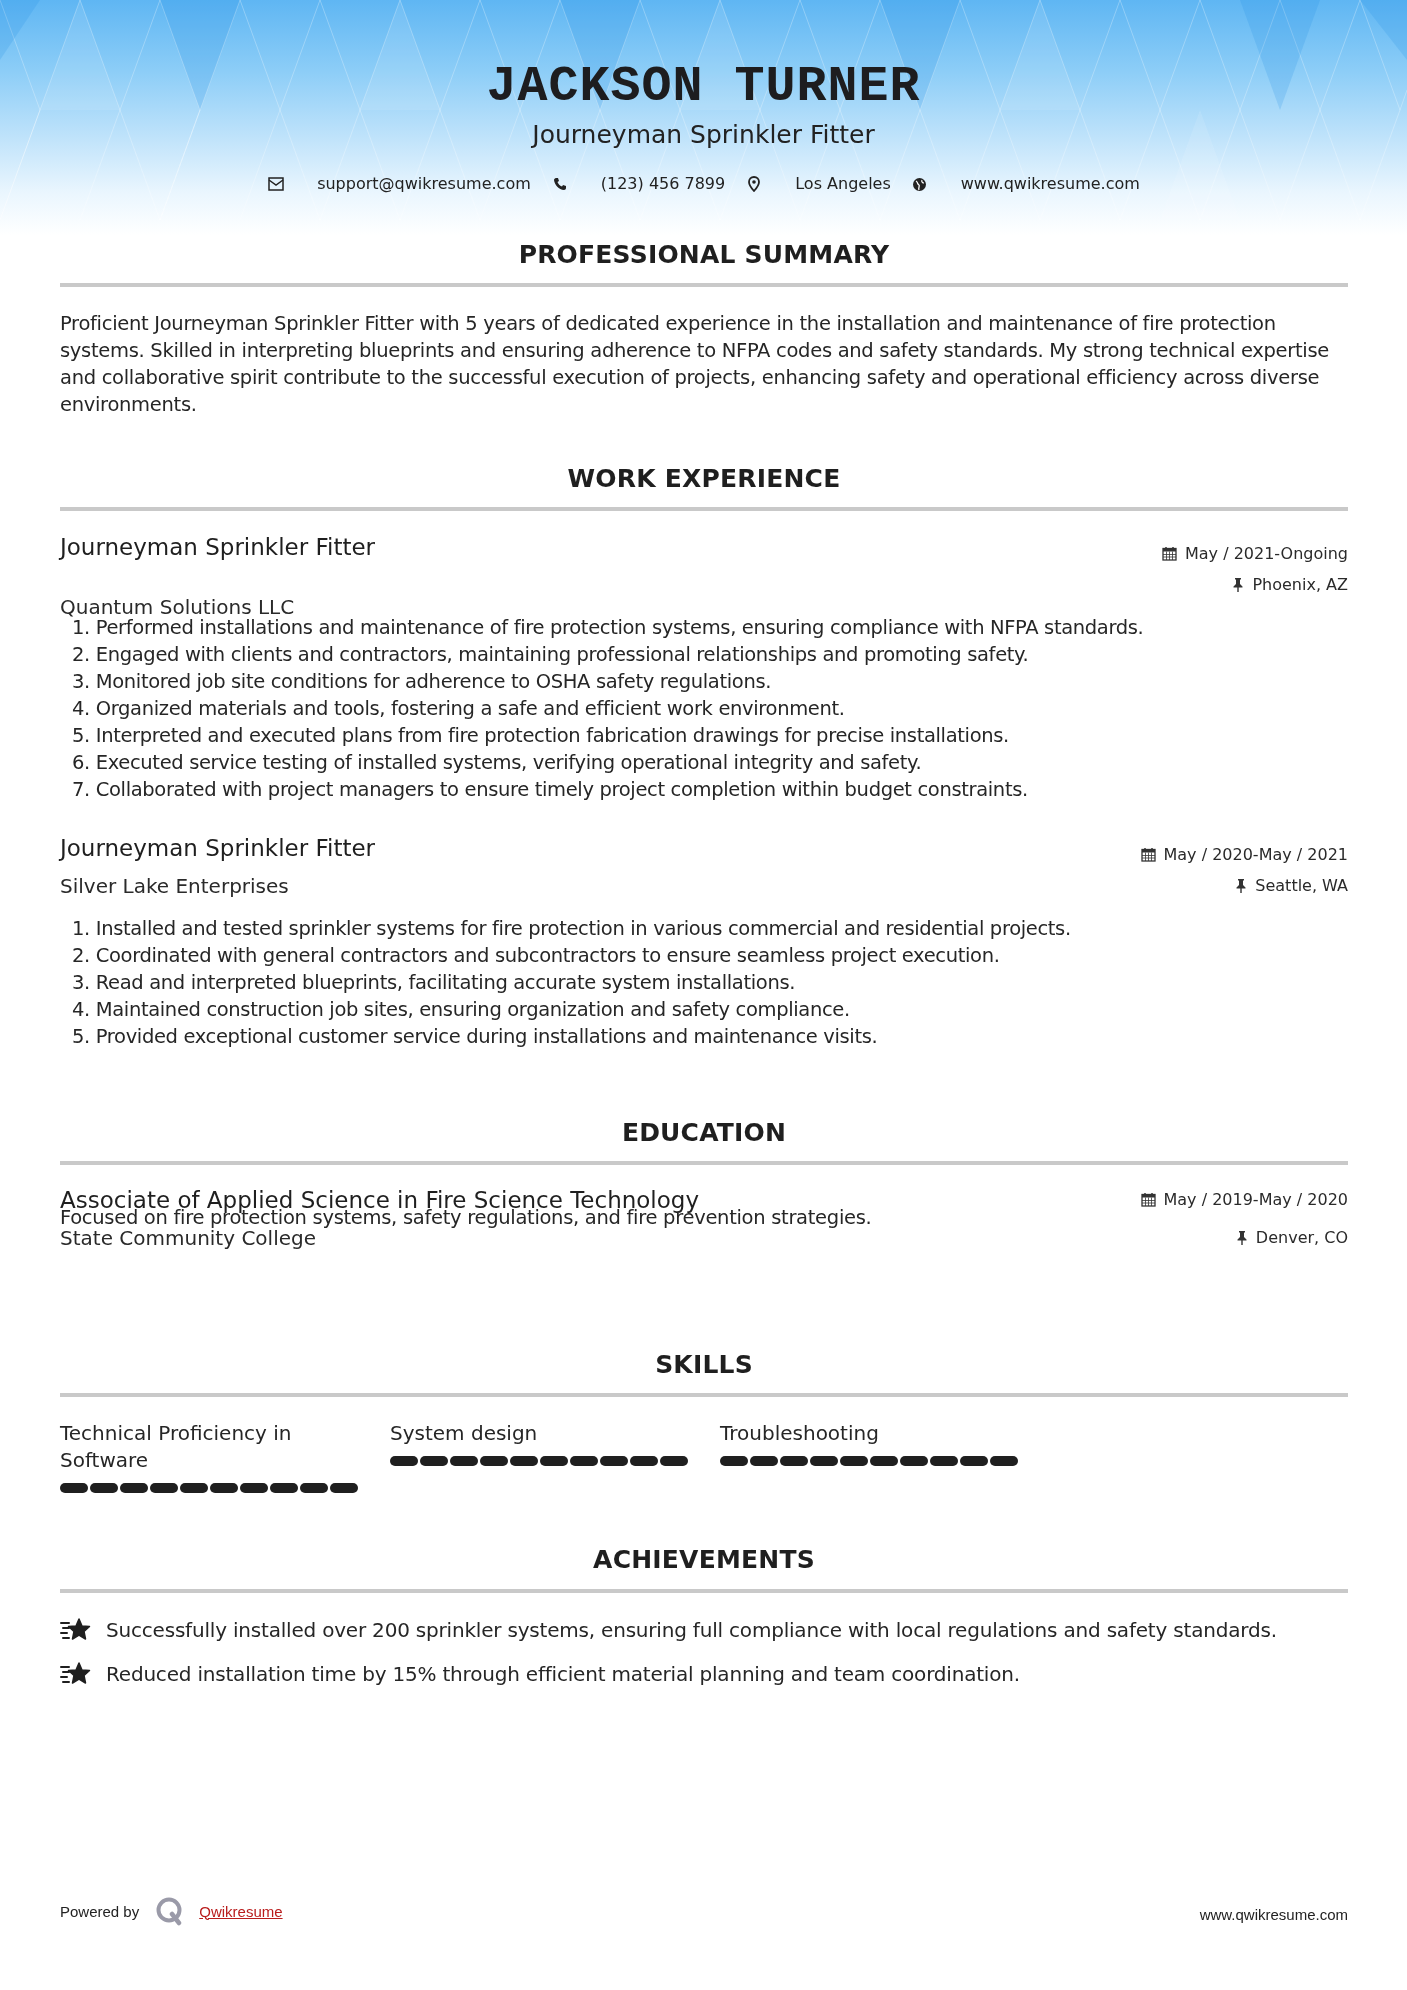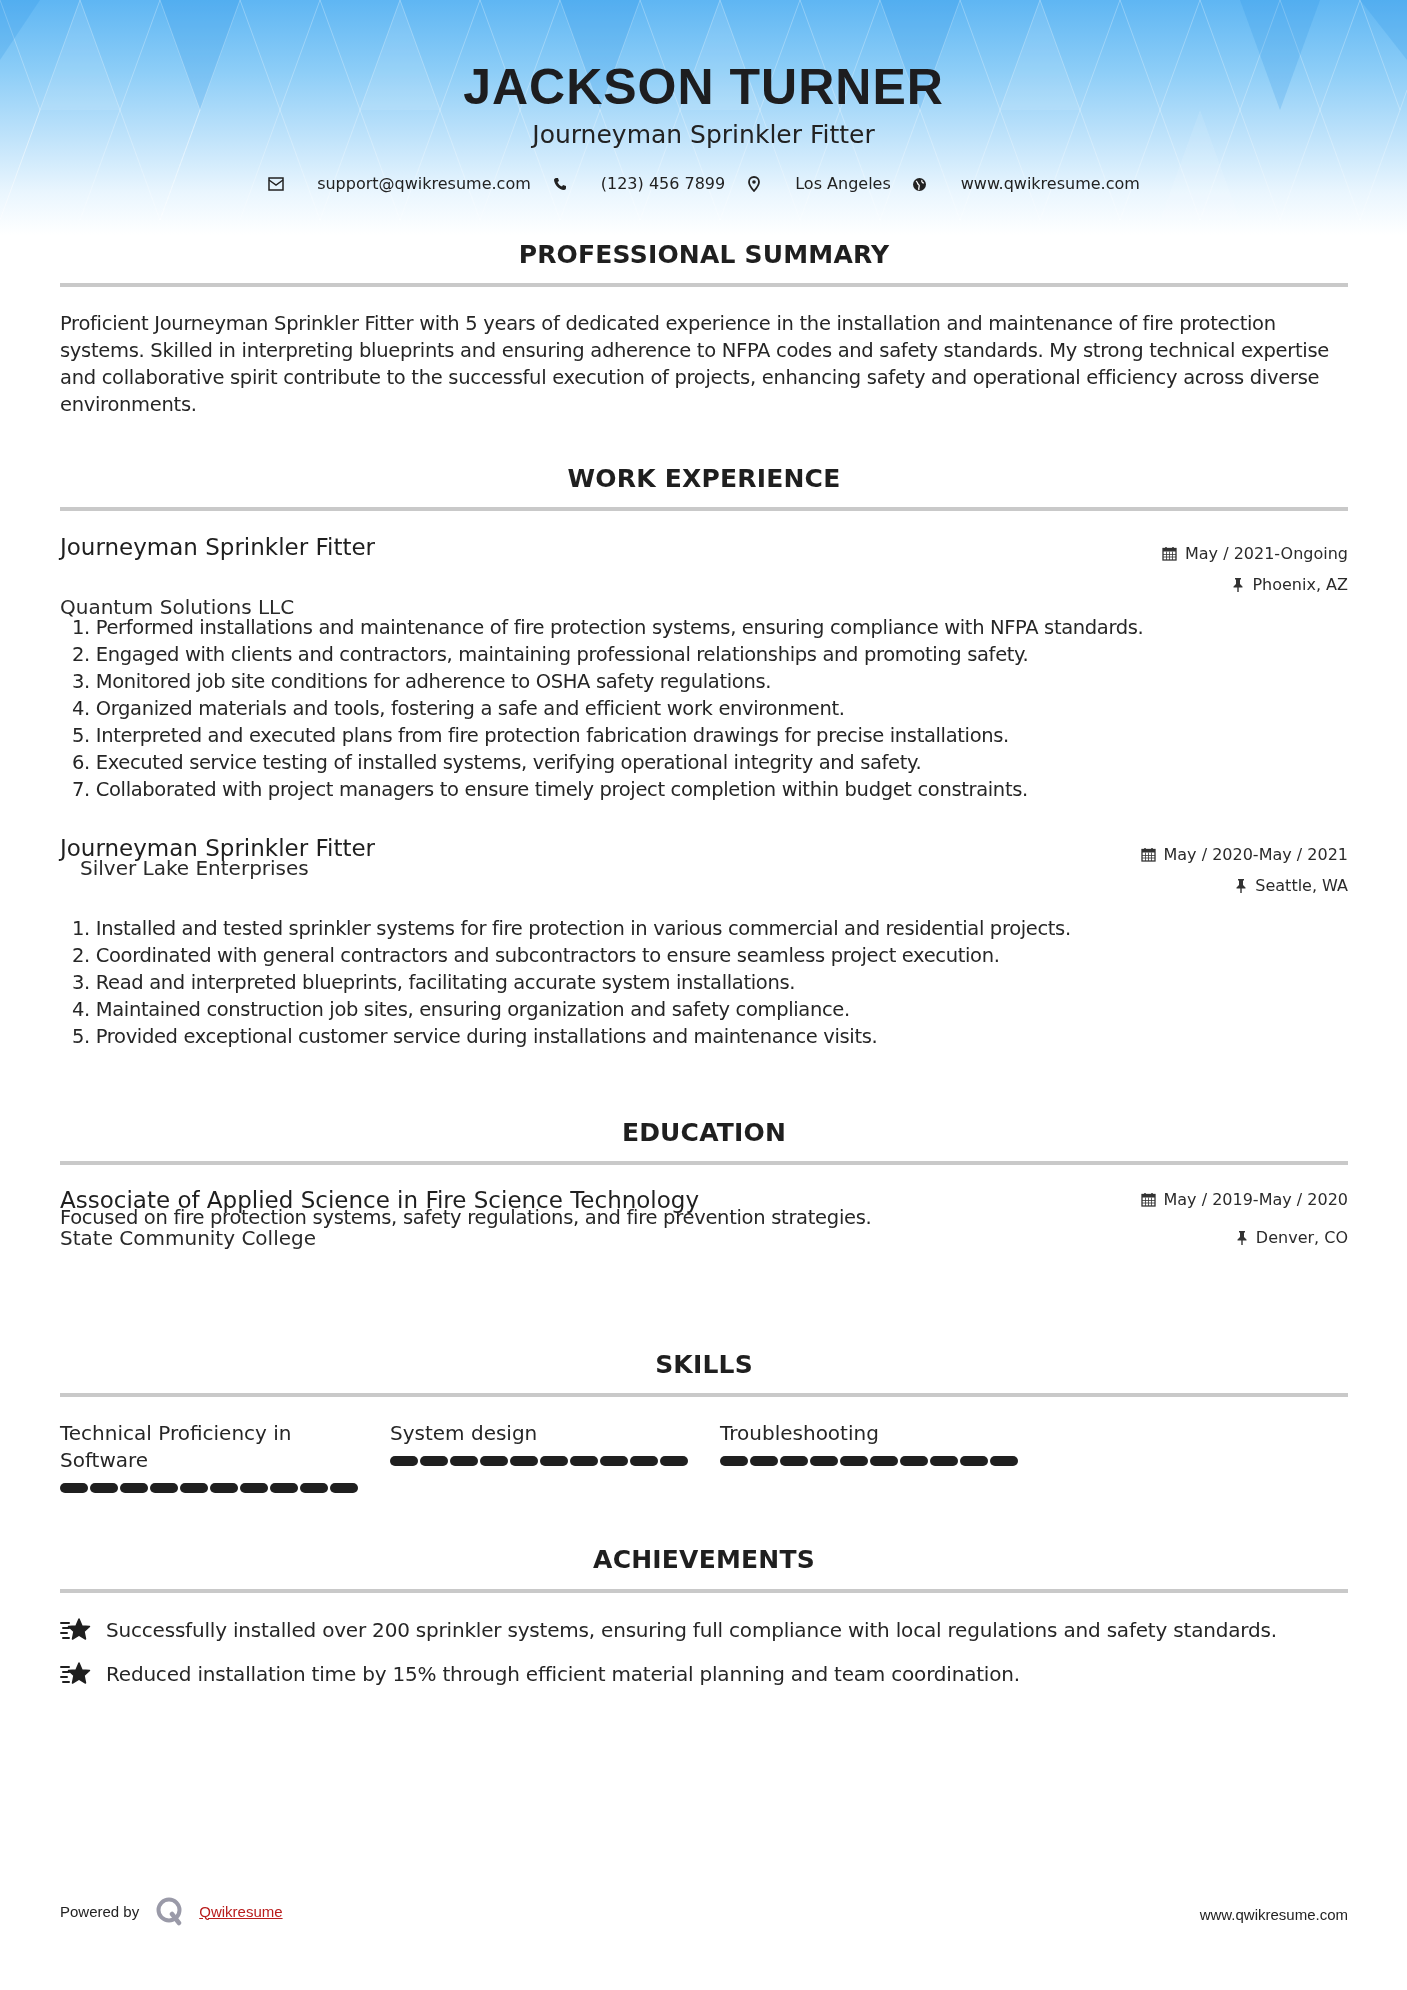--- a/index.html
+++ b/index.html
@@ -8,21 +8,21 @@
 
   .header {
     position: absolute; left: 0; top: 0; width: 1407px; height: 235px;
     background: linear-gradient(180deg, #5fb6f3 0%, #8ccdf7 30%, #c2e4fb 60%, #eaf6fe 82%, #ffffff 100%);
     overflow: hidden;
   }
   .header svg.pattern { position: absolute; left: 0; top: 0; }
   .name {
     position: absolute; left: 0; width: 100%; top: 58px; text-align: center;
     font-size: 50px; font-weight: 700; letter-spacing: 1px; color: #1d1d1f;
-    font-family: Liberation Sans, sans-serif;
+    font-family: Liberation Mono, monospace;
   }
   .title {
     position: absolute; left: 0; width: 100%; top: 120px; text-align: center;
     font-size: 25px; color: #222; font-family: "DejaVu Sans", sans-serif;
   }
   .contacts {
     position: absolute; left: 0; width: 100%; top: 174px; display: flex; justify-content: center; align-items: center;
     font-size: 16px; color: #222; font-family: "DejaVu Sans", sans-serif;
   }
   .contact { display: flex; align-items: flex-end; margin: 0 10px; gap: 16px; }
@@ -176,21 +176,21 @@
   <span class="ic">
     <svg width="15" height="15" viewBox="0 0 15 15">
         <rect x="1" y="2.5" width="13" height="11.5" fill="none" stroke="#333" stroke-width="1.3"></rect>
         <rect x="1" y="2.5" width="13" height="3" fill="#333"></rect>
         <path d="M4 1 V4 M11 1 V4" stroke="#333" stroke-width="1.5"></path>
         <path d="M1 8.5 H14 M1 11 H14 M4.5 5.5 V14 M7.5 5.5 V14 M10.5 5.5 V14" stroke="#333" stroke-width="0.8"></path>
       </svg>
   </span>
   <span>May / 2020-May / 2021</span>
 </div>
-<div class="company" style="top:856px;margin-left:20px;">Silver Lake Enterprises</div>
+<div class="company" style="top:874px;">Silver Lake Enterprises</div>
 <div class="meta" style="top:876px;">
   <span class="ic">
     <svg width="12" height="16" viewBox="0 0 12 16">
         <path d="M3 1 H9 V2.5 H8 V7 L10.5 9.5 V10.5 H6.7 V15 H5.3 V10.5 H1.5 V9.5 L4 7 V2.5 H3 Z" fill="#333"></path>
       </svg>
   </span>
   <span>Seattle, WA</span>
 </div>
 <ul class="list" style="top:915px;">
   <li>1. Installed and tested sprinkler systems for fire protection in various commercial and residential projects.</li>

